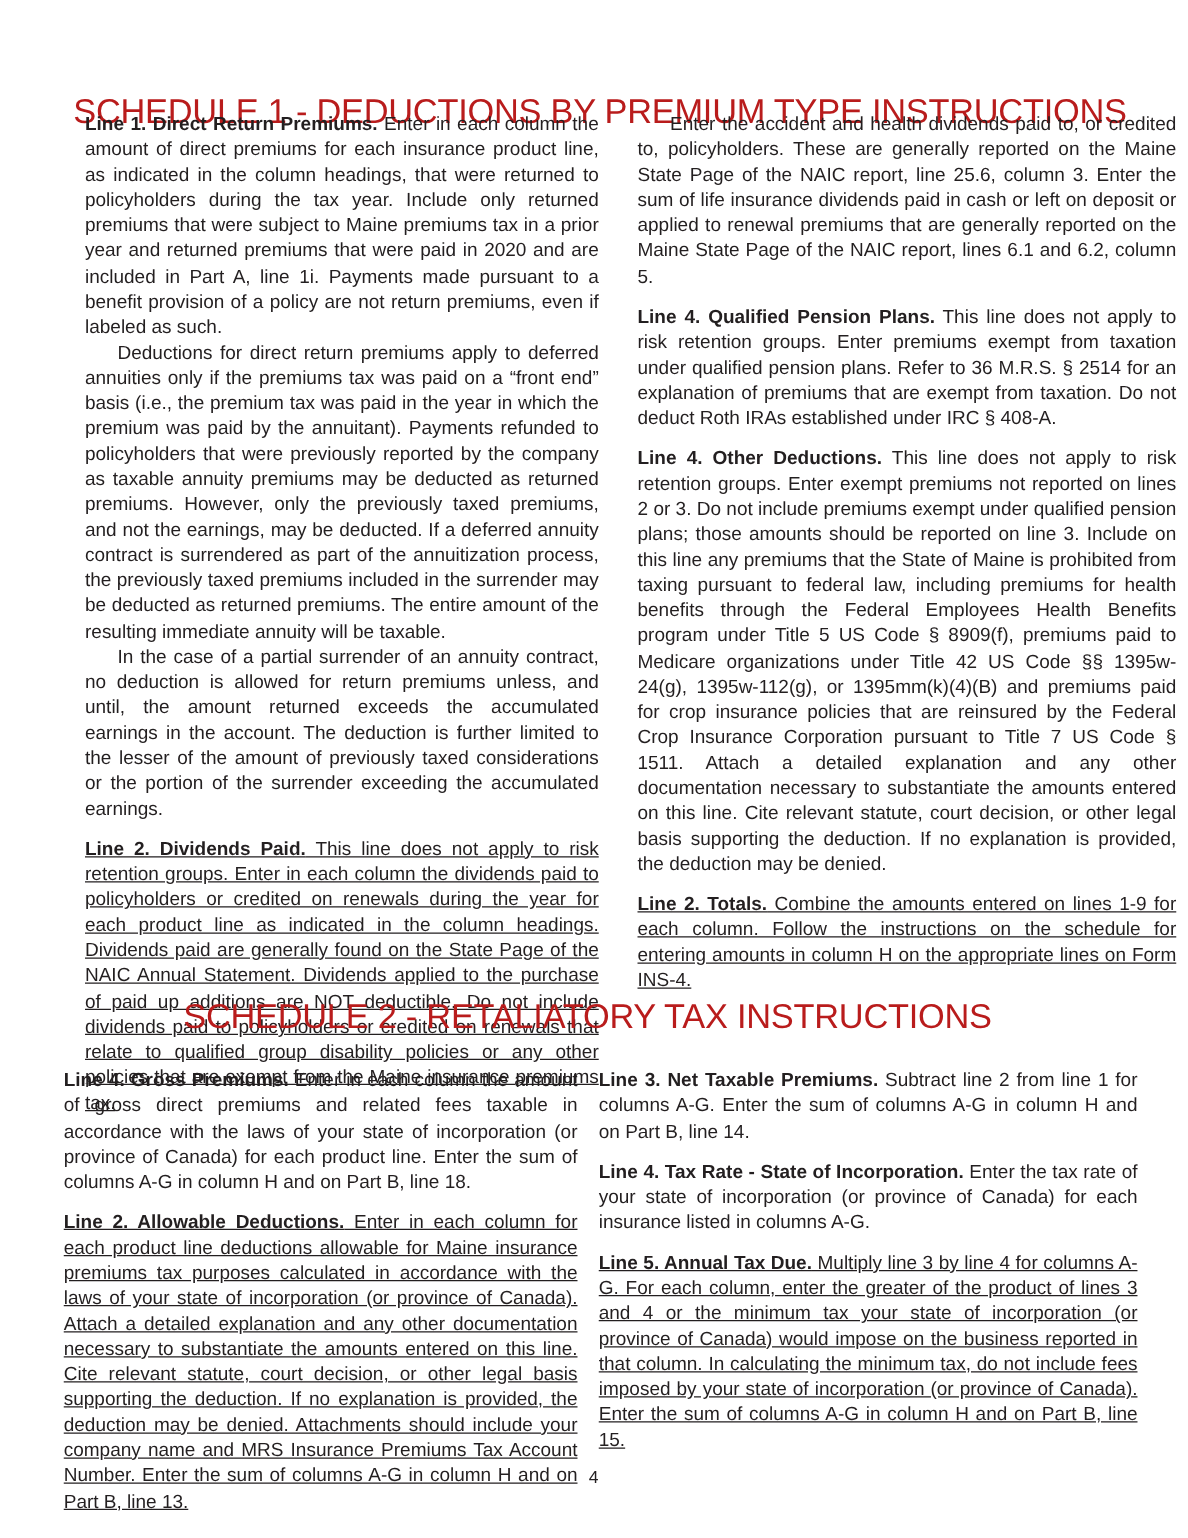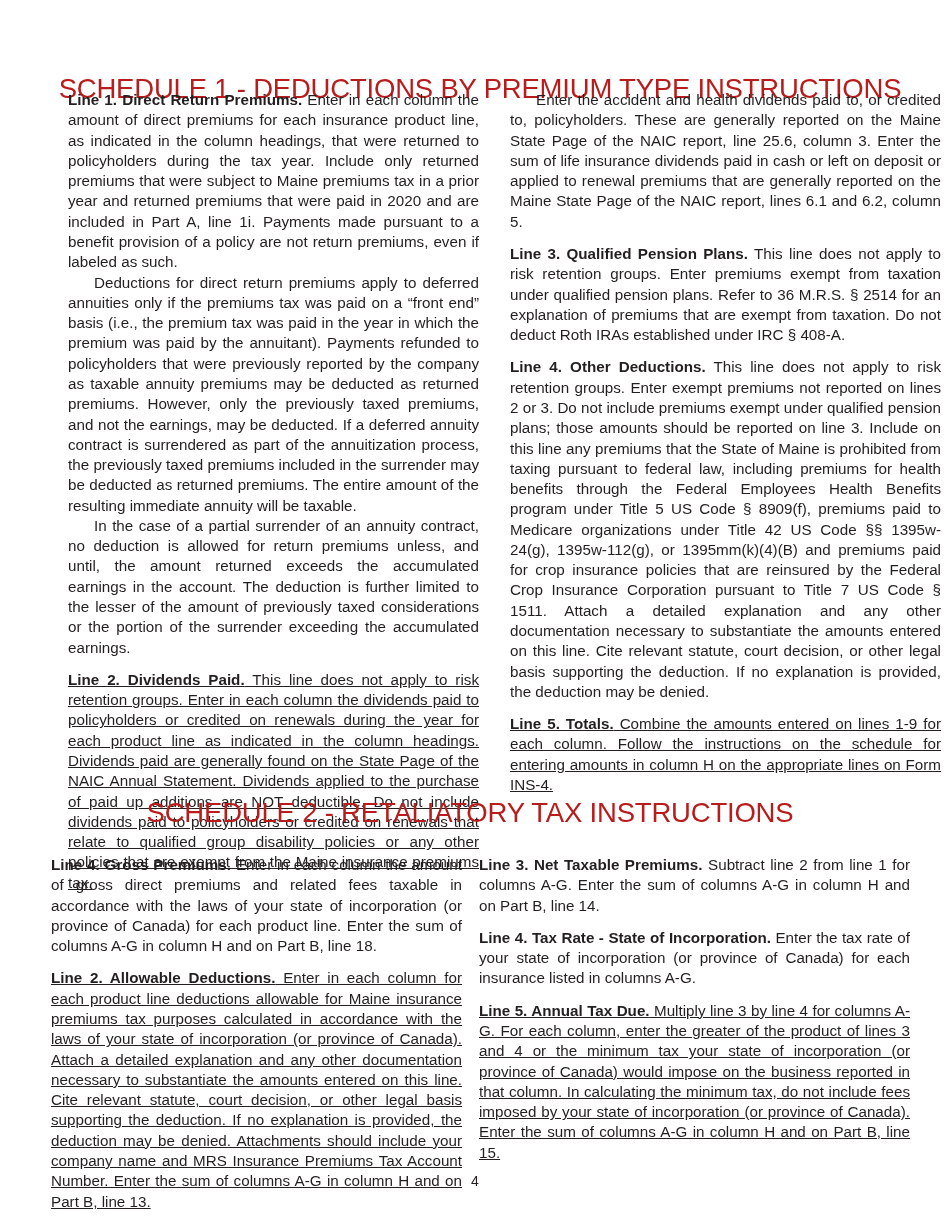--- a/index.html
+++ b/index.html
@@ -113,23 +113,23 @@
 
   <div class="col" id="s1-col-left">
     <p><span class="lbl">Line 1. Direct Return Premiums.</span><span> Enter in each column the amount of direct premiums for each insurance product line, as indicated in the column headings, that were returned to policyholders during the tax year. Include only returned premiums that were subject to Maine premiums tax in a prior year and returned premiums that were paid in 2020 and are included in Part A, line 1i. Payments made pursuant to a benefit provision of a policy are not return premiums, even if labeled as such.</span></p>
     <p class="indent">Deductions for direct return premiums apply to deferred annuities only if the premiums tax was paid on a “front end” basis (i.e., the premium tax was paid in the year in which the premium was paid by the annuitant). Payments refunded to policyholders that were previously reported by the company as taxable annuity premiums may be deducted as returned premiums. However, only the previously taxed premiums, and not the earnings, may be deducted. If a deferred annuity contract is surrendered as part of the annuitization process, the previously taxed premiums included in the surrender may be deducted as returned premiums. The entire amount of the resulting immediate annuity will be taxable.</p>
     <p class="indent">In the case of a partial surrender of an annuity contract, no deduction is allowed for return premiums unless, and until, the amount returned exceeds the accumulated earnings in the account. The deduction is further limited to the lesser of the amount of previously taxed considerations or the portion of the surrender exceeding the accumulated earnings.</p>
     <p class="block"><span class="lbl">Line 2. Dividends Paid.</span><span> This line does not apply to risk retention groups. Enter in each column the dividends paid to policyholders or credited on renewals during the year for each product line as indicated in the column headings. Dividends paid are generally found on the State Page of the NAIC Annual Statement. Dividends applied to the purchase of paid up additions are NOT deductible. Do not include dividends paid to policyholders or credited on renewals that relate to qualified group disability policies or any other policies that are exempt from the Maine insurance premiums tax.</span></p>
   </div>
 
   <div class="col" id="s1-col-right">
     <p class="indent">Enter the accident and health dividends paid to, or credited to, policyholders. These are generally reported on the Maine State Page of the NAIC report,  line 25.6, column 3. Enter the sum of life insurance dividends paid in cash or left on deposit or applied to renewal premiums that are generally reported on the Maine State Page of the NAIC report, lines 6.1 and 6.2, column 5.</p>
-    <p class="block"><span class="lbl">Line 3. Qualified Pension Plans.</span><span> This line does not apply to risk retention groups. Enter premiums exempt from taxation under qualified pension plans. Refer to 36 M.R.S. § 2514 for an explanation of premiums that are exempt from taxation. Do not deduct Roth IRAs established under IRC § 408-A.</span></p>
+    <p class="block"><span class="lbl">Line 4. Qualified Pension Plans.</span><span> This line does not apply to risk retention groups. Enter premiums exempt from taxation under qualified pension plans. Refer to 36 M.R.S. § 2514 for an explanation of premiums that are exempt from taxation. Do not deduct Roth IRAs established under IRC § 408-A.</span></p>
     <p class="block"><span class="lbl">Line 4. Other Deductions.</span><span> This line does not apply to risk retention groups. Enter exempt premiums not reported on lines 2 or 3. Do not include premiums exempt under qualified pension plans; those amounts should be reported on line 3. Include on this line any premiums that the State of Maine is prohibited from taxing pursuant to federal law, including premiums for health benefits through the Federal Employees Health Benefits program under Title 5 US Code § 8909(f), premiums paid to Medicare organizations under Title 42 US Code §§ 1395w-24(g), 1395w-112(g), or 1395mm(k)(4)(B) and premiums paid for crop insurance policies that are reinsured by the Federal Crop Insurance Corporation pursuant to Title 7 US Code § 1511. Attach a detailed explanation and any other documentation necessary to substantiate the amounts entered on this line. Cite relevant statute, court decision, or other legal basis supporting the deduction. If no explanation is provided, the deduction may be denied.</span></p>
-    <p class="block"><span class="lbl">Line 5. Totals.</span><span> Combine the amounts entered on lines 1-9 for each column. Follow the instructions on the schedule for entering amounts in column H on the appropriate lines on Form INS-4.</span></p>
+    <p class="block"><span class="lbl">Line 2. Totals.</span><span> Combine the amounts entered on lines 1-9 for each column. Follow the instructions on the schedule for entering amounts in column H on the appropriate lines on Form INS-4.</span></p>
   </div>
 
   <h1 class="sched-title" id="schedule2-title">SCHEDULE 2 - RETALIATORY TAX INSTRUCTIONS</h1>
 
 
   <div class="col" id="s2-col-left">
     <p><span class="lbl">Line 4. Gross Premiums.</span><span> Enter in each column the amount of gross direct premiums and related fees taxable in accordance with the laws of your state of incorporation (or province of Canada) for each product line. Enter the sum of columns A-G in column H and on Part B, line 18.</span></p>
     <p class="block"><span class="lbl">Line 2. Allowable Deductions.</span><span> Enter in each column for each product line deductions allowable for Maine insurance premiums tax purposes calculated in accordance with the laws of your state of incorporation (or province of Canada). Attach a detailed explanation and any other documentation necessary to substantiate the amounts entered on this line. Cite relevant statute, court decision, or other legal basis supporting the deduction. If no explanation is provided, the deduction may be denied. Attachments should include your company name and MRS Insurance Premiums Tax Account Number. Enter the sum of columns A-G in column H and on Part B, line 13.</span></p>
   </div>
 

